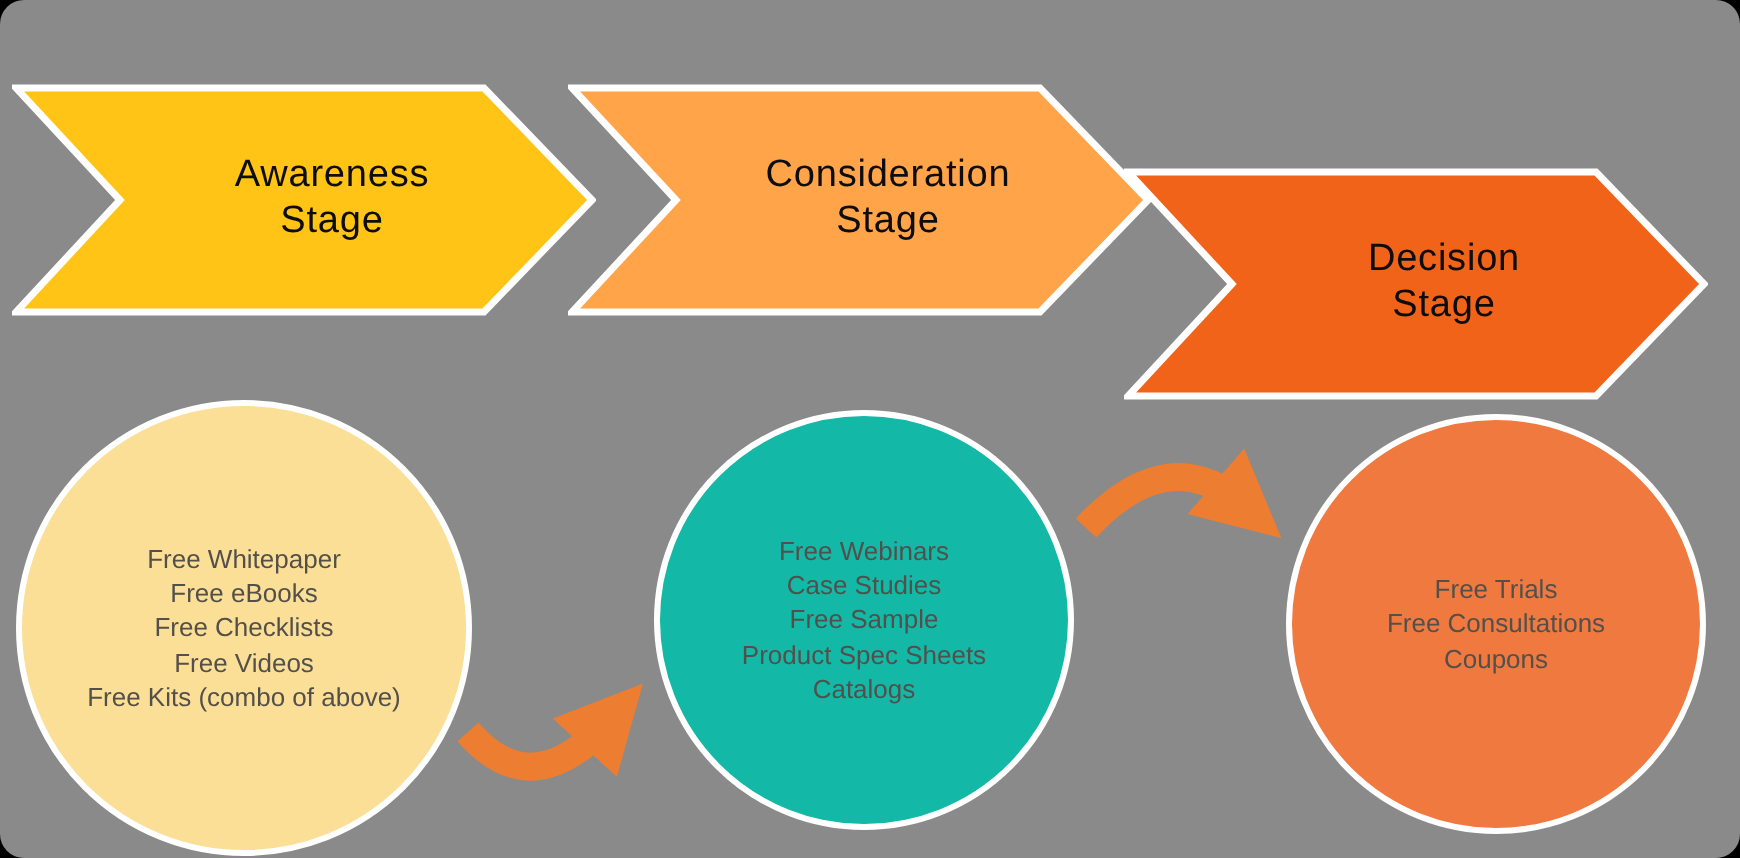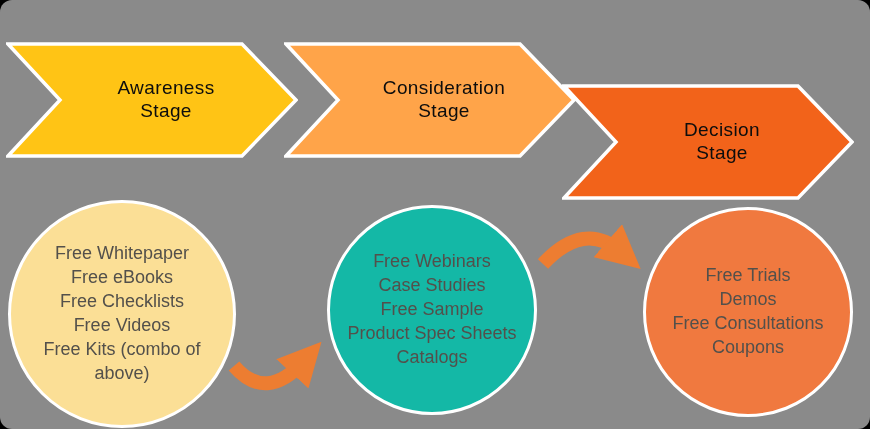--- a/index.html
+++ b/index.html
@@ -36,21 +36,21 @@
   .stage-2 { left: 562px; margin-top: 42px; }
   
   .circle {
     position: absolute;
     border-radius: 50%;
     border: 3px solid #ffffff;
     display: flex; align-items: center; justify-content: center;
   }
   .circle-text {
     text-align: center;
-    font-size: 18px;
+    font-size: 13px;
     line-height: 1.33;
     color: #53504b;
   }
   .circle-0 { left: 8px;  top: 200px; width: 228px; height: 228px; }
   .circle-0 .circle-text { width: 198px; }
   .circle-1 { left: 327px; top: 205px; width: 210px; height: 210px; }
   .circle-2 { left: 643px; top: 207px; width: 210px; height: 210px; align-items: center; }
   
   .arrows-overlay {
     position: absolute; inset: 0;
@@ -110,21 +110,20 @@
         <div>Case Studies</div>
         <div>Free Sample</div>
         <div>Product Spec Sheets</div>
         <div>Catalogs</div>
       </div>
   </div>
 
   <div class="circle circle-2" style="background: rgb(240, 121, 63);">
     <div class="circle-text">
         <div>Free Trials</div>
-        <div>Demos</div>
         <div>Free Consultations</div>
         <div>Coupons</div>
       </div>
   </div>
 
   <svg class="arrows-overlay" viewBox="0 0 870 429" aria-hidden="true">
     <defs>
       <marker id="arrowhead" viewBox="0 0 10 10" refX="4" refY="5" markerWidth="3.1" markerHeight="3.1" orient="auto">
         <path d="M 0 0 L 10 5 L 0 10 z" fill="#ED7D31"></path>
       </marker>

